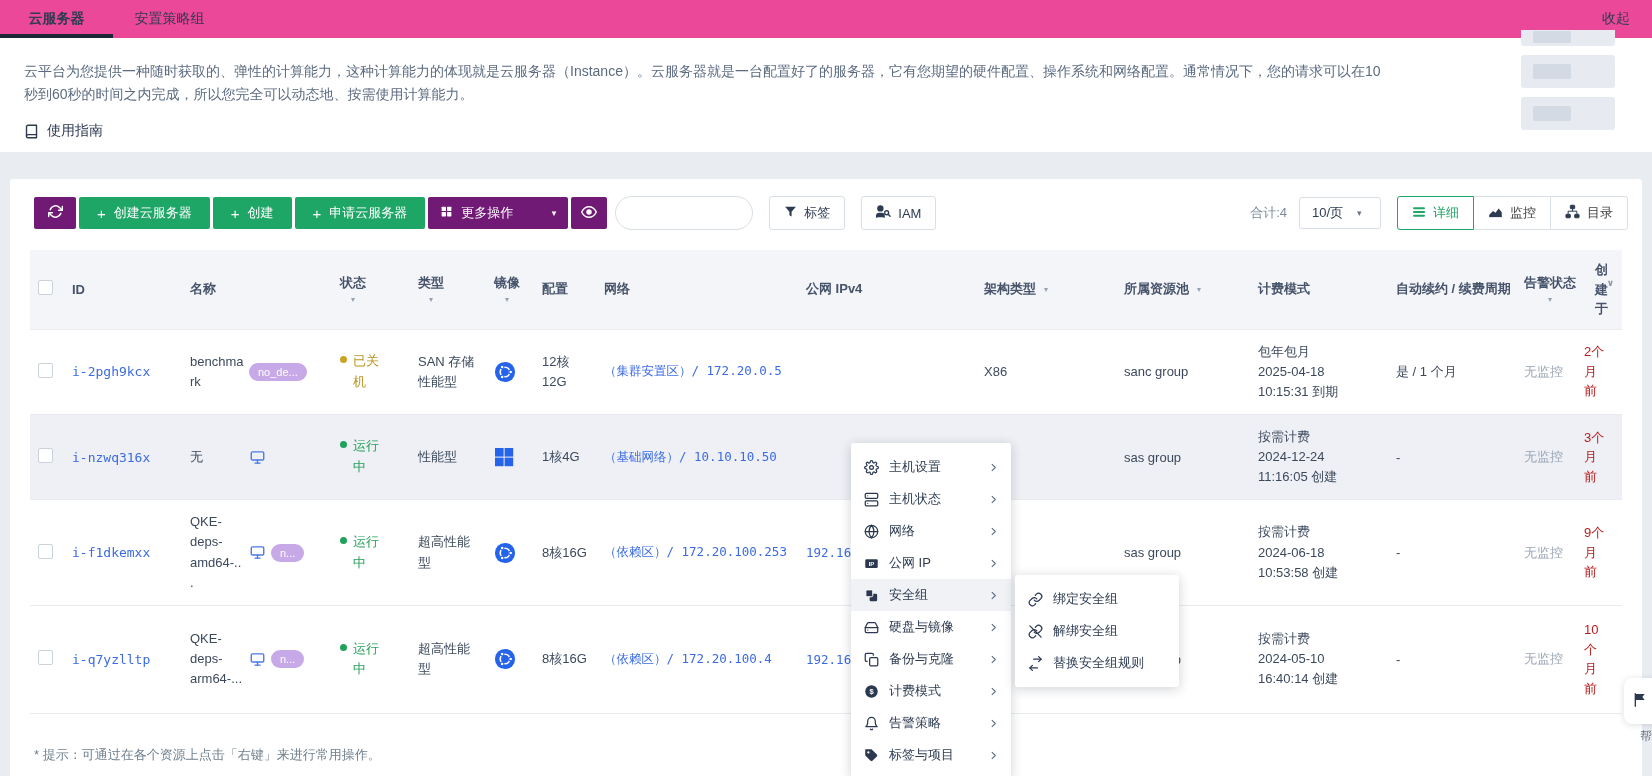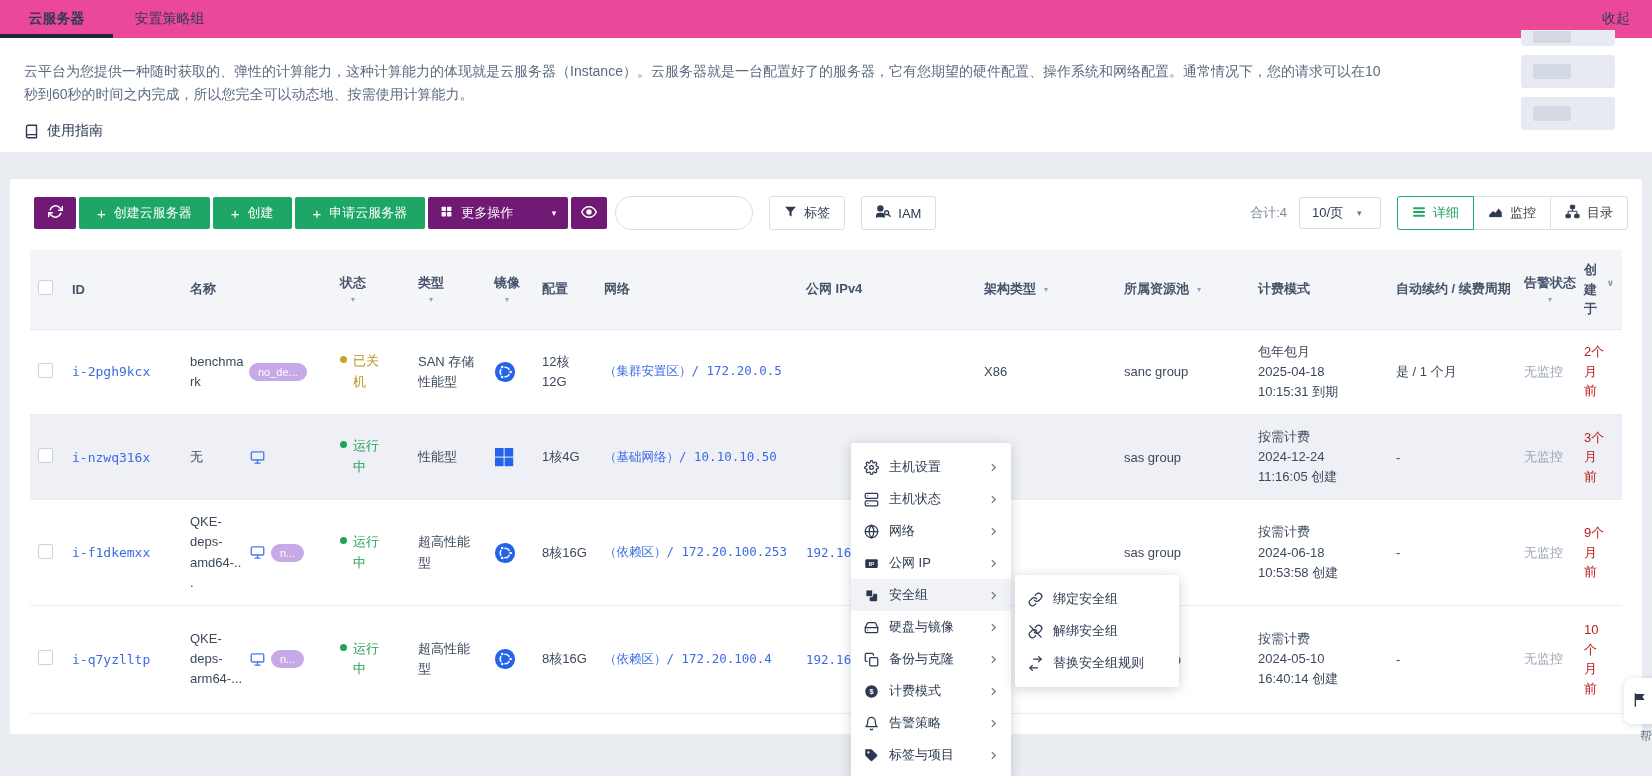--- a/index.html
+++ b/index.html
@@ -59,21 +59,21 @@
   thead tr { background:#f3f5f8; }
   th { font-size:13px; color:#46536a; font-weight:bold; text-align:left; padding:10px 8px; height:56px; vertical-align:middle; }
   td { padding:12px 8px; font-size:13px; color:#3c495c; vertical-align:middle; border-top:1px solid #e8ecf1; }
   tbody tr:last-child td { border-bottom:1px solid #e8ecf1; }
   tr.hl { background:#eef0f5; }
   tr.r0{height:84px} tr.r1{height:80px} tr.r2{height:84px} tr.r3{height:108px}
   .cb { width:15px; height:15px; border:1px solid #c9d2dd; border-radius:2px; background:#fff; display:inline-block; cursor:pointer; }
   .th.below { display:flex; flex-direction:column; align-items:center; row-gap:3px; width:max-content; max-width:56px; }
   .th.inline { display:flex; align-items:center; gap:8px;text-align:right; }
   .caret { font-size:8px; color:#97a2b2; }
-  .th.created { width:24px; word-break:break-all; position:relative; line-height:1.5; }
+  .th.created { width:24px; word-break:break-all; position:relative; line-height:1.5;text-align:right; }
   .sortc { position:absolute; right:-6px; top:17px; font-size:9px; color:#8a96a8; }
   .c12-h { white-space:nowrap; }
   .rid { font-family:"DejaVu Sans Mono",monospace; color:#3b6be4; text-decoration:none; cursor:pointer; }
   .namecell { display:flex; align-items:center; gap:5px; }
   .nametxt { width:54px; word-break:break-word; line-height:1.55; }
   .pill { background:#c7a9e8; color:#fff; font-size:11px; padding:3px 9px; border-radius:11px; white-space:nowrap; }
   .status { display:inline-flex; gap:6px; }
   .status .dot { width:7px; height:7px; border-radius:50%; margin-top:5px; flex:none; }
   .status span.stxt { width:30px; line-height:1.6; }
   .status.running { color:#27a05c; } .status.running .dot { background:#1fa35c; }
@@ -470,20 +470,21 @@
           </td>
   <td><span>-</span></td>
   <td><span class="muted">无监控</span></td>
   <td>
             <div class="created-cell">10个月前</div>
           </td>
 </tr>
       </tbody>
   </table>
 
+  <p class="tip">* 提示：可通过在各个资源上点击「右键」来进行常用操作。</p>
 </div>
 
 <div class="ctx-menu" id="ctx-menu">
   <div class="ctx-item ">
     <span class="mi">
         <svg width="15" height="15" viewBox="0 0 24 24" fill="none" stroke="currentColor" stroke-width="2" stroke-linecap="round" stroke-linejoin="round">
           <circle cx="12" cy="12" r="3"></circle>
           <path d="M19.4 15a1.65 1.65 0 0 0 .33 1.82l.06.06a2 2 0 0 1-2.83 2.83l-.06-.06a1.65 1.65 0 0 0-1.82-.33 1.65 1.65 0 0 0-1 1.51V21a2 2 0 0 1-4 0v-.09A1.65 1.65 0 0 0 9 19.4a1.65 1.65 0 0 0-1.82.33l-.06.06a2 2 0 0 1-2.83-2.83l.06-.06a1.65 1.65 0 0 0 .33-1.82 1.65 1.65 0 0 0-1.51-1H3a2 2 0 0 1 0-4h.09A1.65 1.65 0 0 0 4.6 9a1.65 1.65 0 0 0-.33-1.82l-.06-.06a2 2 0 0 1 2.83-2.83l.06.06a1.65 1.65 0 0 0 1.82.33H9a1.65 1.65 0 0 0 1-1.51V3a2 2 0 0 1 4 0v.09a1.65 1.65 0 0 0 1 1.51 1.65 1.65 0 0 0 1.82-.33l.06-.06a2 2 0 0 1 2.83 2.83l-.06.06a1.65 1.65 0 0 0-.33 1.82V9a1.65 1.65 0 0 0 1.51 1H21a2 2 0 0 1 0 4h-.09a1.65 1.65 0 0 0-1.51 1z"></path>
         </svg>
       </span>

